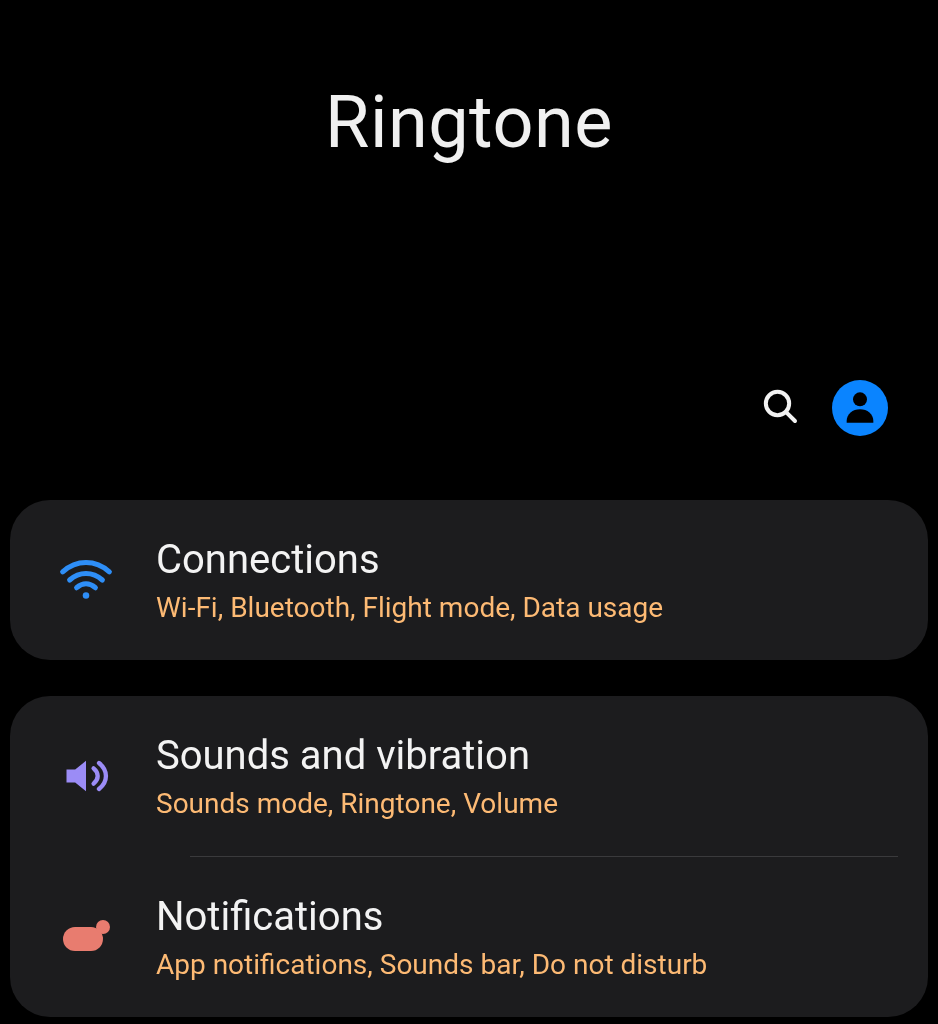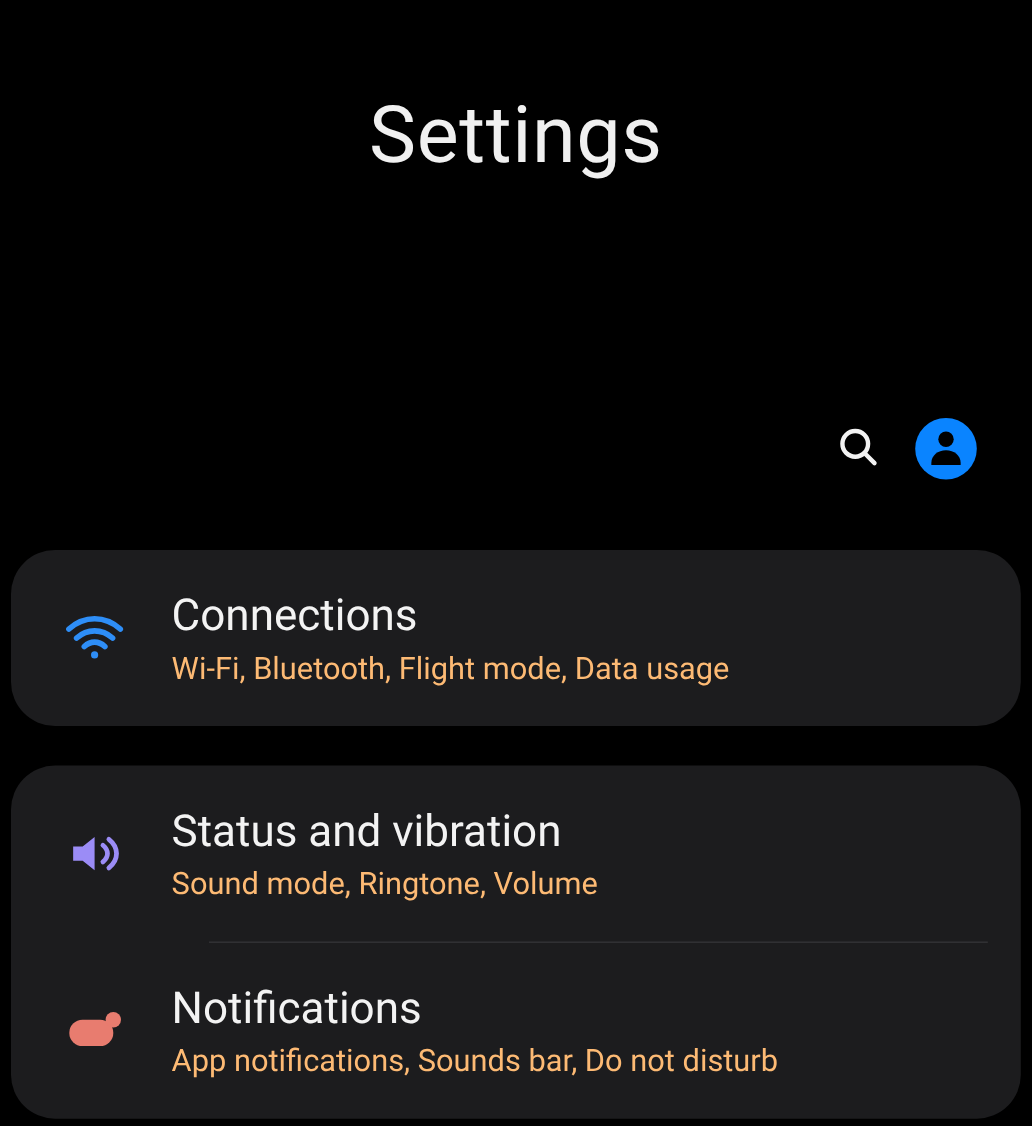--- a/index.html
+++ b/index.html
@@ -88,21 +88,21 @@
   .divider {
     height: 1px;
     background: #3a3a3c;
     margin-left: 180px;
     margin-right: 30px;
   }
 </style>
 </head>
 <body>
 
-<h1 class="page-title">Settings</h1>
+<h1 class="page-title">Ringtone</h1>
 
 <div class="toolbar">
   <div class="search-btn">
     <span>
       <svg width="40" height="40" viewBox="0 0 24 24" fill="none" stroke="#f2f2f2" stroke-width="2.4" stroke-linecap="round">
         <circle cx="10.5" cy="10.5" r="7"></circle>
         <line x1="21" y1="21" x2="15.5" y2="15.5"></line>
       </svg>
     </span>
   </div>
@@ -138,22 +138,22 @@
   <div class="card">
     <div class="row">
       <div class="row-icon">
         <svg width="52" height="52" viewBox="0 0 24 24" fill="#9b8cf6">
           <path d="M3 9v6h4l5 4V5L7 9H3z"></path>
           <path d="M15.5 8.5c1.2 1 1.9 2.3 1.9 3.5s-.7 2.5-1.9 3.5" fill="none" stroke="#9b8cf6" stroke-width="2" stroke-linecap="round"></path>
           <path d="M18 6c2 1.6 3.2 3.8 3.2 6s-1.2 4.4-3.2 6" fill="none" stroke="#9b8cf6" stroke-width="2" stroke-linecap="round"></path>
         </svg>
       </div>
       <div class="row-text">
-        <div class="row-title">Status and vibration</div>
-        <div class="row-sub">Sound mode, Ringtone, Volume</div>
+        <div class="row-title">Sounds and vibration</div>
+        <div class="row-sub">Sounds mode, Ringtone, Volume</div>
       </div>
     </div>
 
     <div class="divider"></div>
 
     <div class="row">
       <div class="row-icon">
         <svg width="54" height="40" viewBox="0 0 54 40">
           <rect x="4" y="10" width="40" height="24" rx="12" fill="#e87c6f"></rect>
           <circle cx="44" cy="10" r="7" fill="#e87c6f"></circle>

